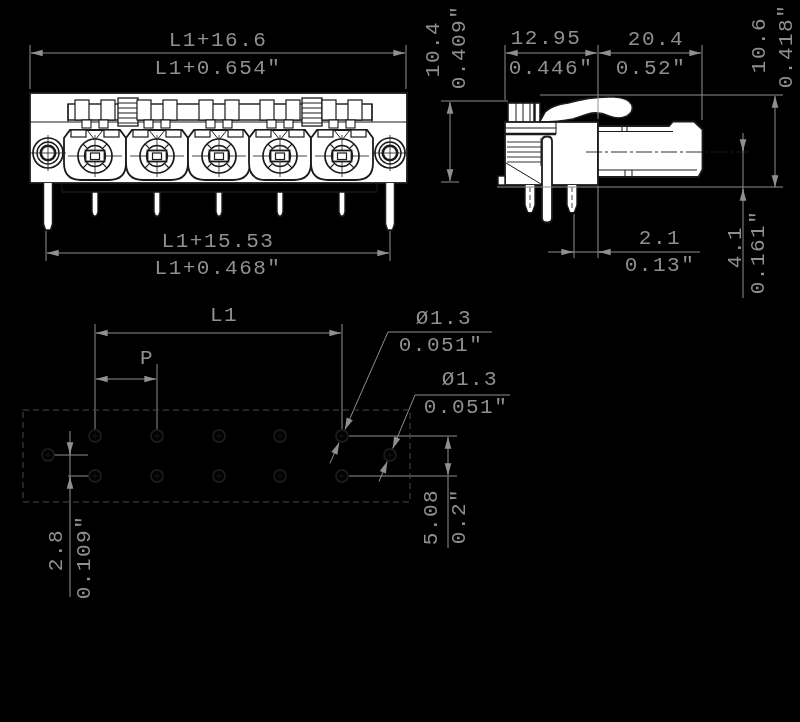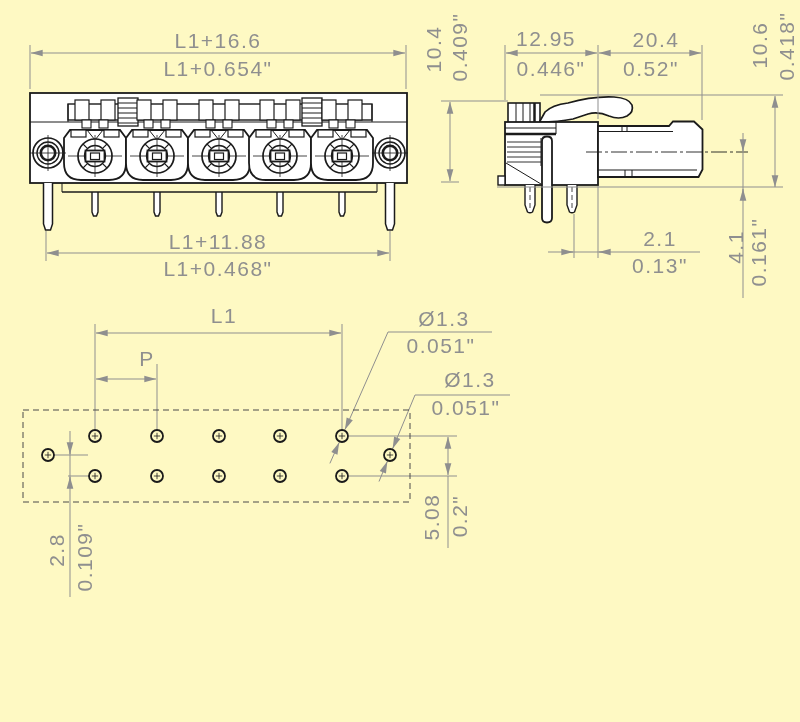--- a/index.html
+++ b/index.html
@@ -1,17 +1,17 @@
 <!DOCTYPE html>
 <html><head>
 <meta charset="utf-8">
 <style>
   html,body{margin:0;padding:0;background:#fff;}
-  #canvas{position:relative;width:800px;height:722px;background:#fef9c3;overflow:hidden;
-          font-family:Liberation Sans, sans-serif;}
+  #canvas{position:relative;width:800px;height:722px;background:#000000;overflow:hidden;
+          font-family:Liberation Mono, monospace;}
   #lineart{position:absolute;left:0;top:0;}
   .dim{position:absolute;white-space:nowrap;color:#8f8f8f;font-size:21px;letter-spacing:1.5px;
        transform:translate(-50%,-50%);line-height:1;}
   .dim.rot{transform:translate(-50%,-50%) rotate(-90deg);}
 </style>
 </head>
 <body>
 
 <div id="canvas">
 
@@ -203,21 +203,21 @@
     <use href="#pcbhole" x="342" y="476"></use>
     <use href="#pcbhole" x="48" y="455"></use>
     <use href="#pcbhole" x="390" y="455"></use>
   </g>
 </svg>
 
 <div class="dim" style="left:218px;top:40px">L1+16.6</div>
 <div class="dim" style="left:218px;top:68px">L1+0.654"</div>
 <div class="dim rot" style="left:433px;top:49px">10.4</div>
 <div class="dim rot" style="left:459px;top:47px">0.409"</div>
-<div class="dim" style="left:218px;top:241px">L1+11.88</div>
+<div class="dim" style="left:218px;top:241px">L1+15.53</div>
 <div class="dim" style="left:218px;top:268px">L1+0.468"</div>
 
 <div class="dim" style="left:546px;top:38px">12.95</div>
 <div class="dim" style="left:551px;top:68px">0.446"</div>
 <div class="dim" style="left:656px;top:39px">20.4</div>
 <div class="dim" style="left:651px;top:68px">0.52"</div>
 <div class="dim rot" style="left:759px;top:45px">10.6</div>
 <div class="dim rot" style="left:786px;top:46px">0.418"</div>
 <div class="dim" style="left:660px;top:238px">2.1</div>
 <div class="dim" style="left:660px;top:265px">0.13"</div>

